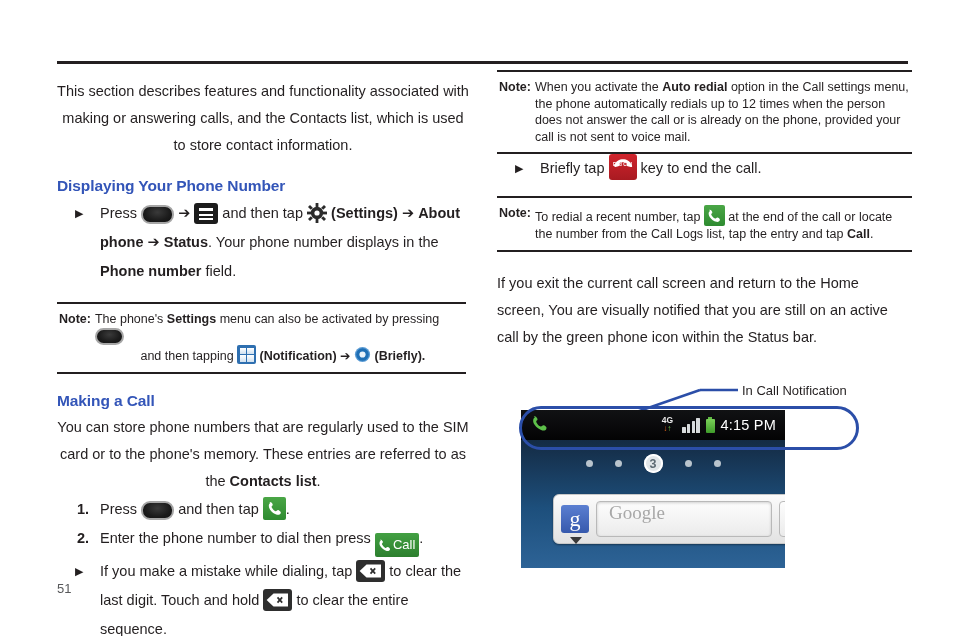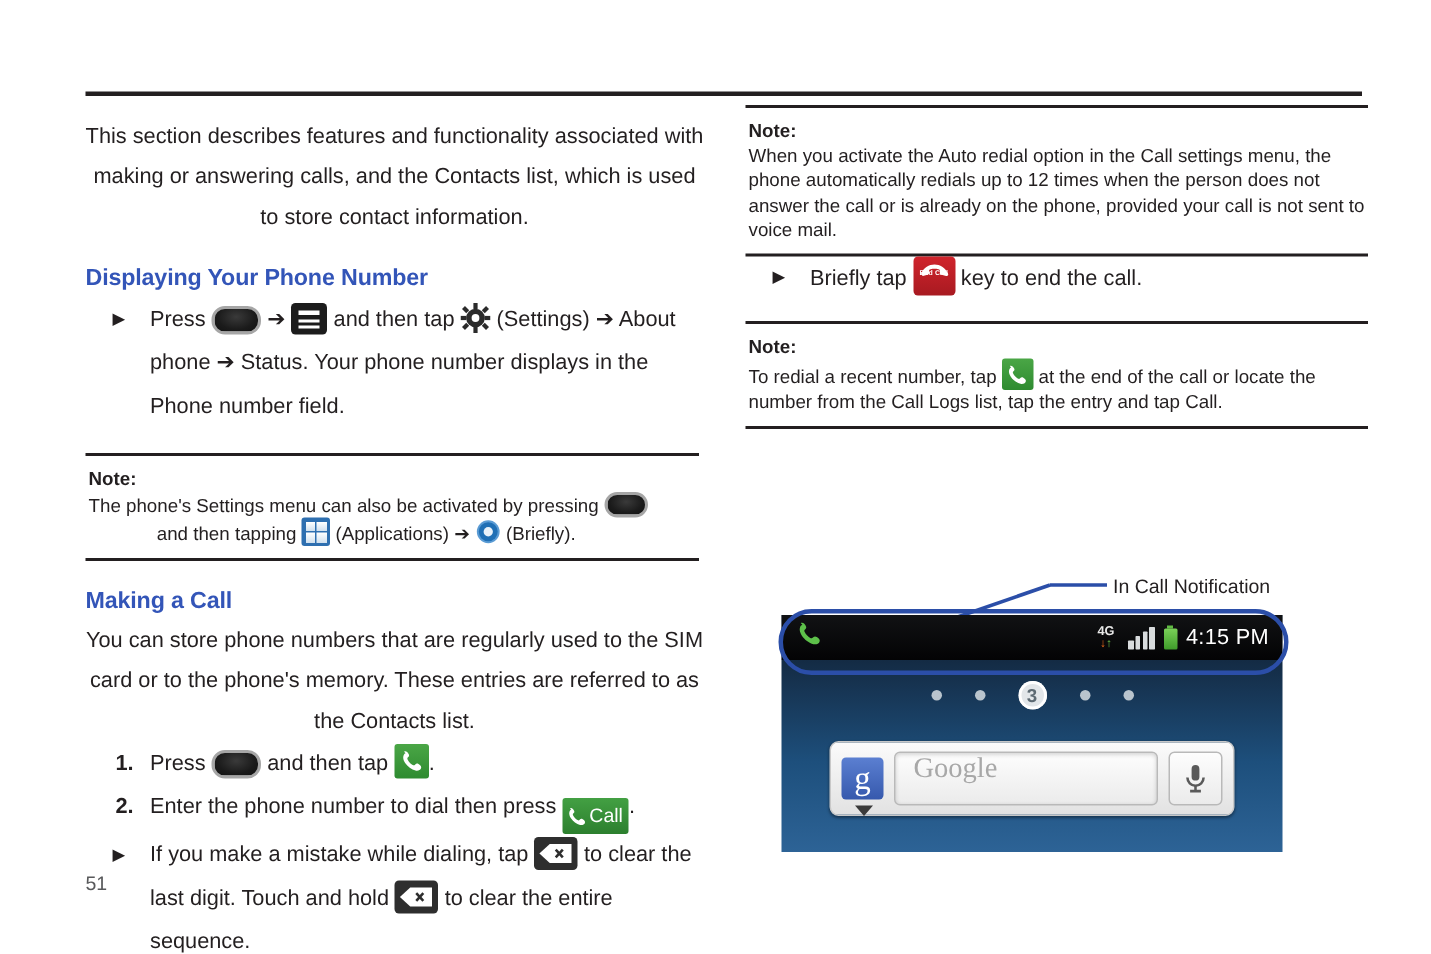--- a/index.html
+++ b/index.html
@@ -62,32 +62,32 @@
     width: 36px;
     flex: 0 0 36px;
     text-align: left;
     padding-left: 11px;
     box-sizing: border-box;
     line-height: 29px;
   }
   .row .marker.num { font-weight: bold; padding-left: 13px; }
   .row .rowbody { flex: 1; }
   .tri { font-size: 11px; line-height: 29px; }
-  b { font-weight: normal; }
+  b { font-weight: bold; }
   .arrow { font-family: "DejaVu Sans", sans-serif; }
 
   
   .note {
     border-top: 2.5px solid #231f20;
     border-bottom: 2.5px solid #231f20;
     padding: 7px 2px 7px 2px;
     font-size: 12.5px;
     line-height: 16.5px;
   }
-  .note .nrow { display: flex; flex-direction: column; }
+  .note .nrow { display: flex; }
   .note .nlabel { font-weight: bold; flex: 0 0 auto; padding-right: 4px; }
   .note .ntext { flex: 1; }
   .note-left { margin: 16px 0 0 0; width: 405px; }
   .note-right { margin: 0; width: 411px; }
 
   
   .ic {
     display: inline-block;
     vertical-align: -5px;
     position: relative;
@@ -186,21 +186,21 @@
     width: 29px; height: 22px; vertical-align: -6px;
     background: #2e2e2e;
     border-radius: 3px;
   }
   .ic-bksp svg { position: absolute; left: 3px; top: 4px; }
 
   
   .shot {
     position: absolute;
     left: 521px; top: 410px;
-    width: 334px; height: 158px;
+    width: 264px; height: 158px;
     background: linear-gradient(#0e1c2c 0%, #16324f 28%, #1d4f7c 62%, #2d6396 100%);
     overflow: hidden;
   }
   .shot .statusbar {
     position: absolute; left:0; top:0; right:0; height: 30px;
     background: linear-gradient(#111214, #030304);
     display: flex; align-items: center;
   }
   .shot .sb-left { margin-left: 9px; display: flex; align-items: center; }
   .shot .sb-right {
@@ -369,21 +369,21 @@
         <span class="nlabel">Note:</span>
         <span class="ntext">
           <span>The phone's</span>
           <b>Settings</b>
           <span>menu can also be activated by pressing</span>
           <span class="ic ic-home small"></span>
           <br>
           <span style="display:inline-block;width:42px"></span>
           <span>and then tapping</span>
           <span class="ic ic-apps"><span class="p1"></span><span class="p2"></span><span class="p3"></span><span class="p4"></span></span>
-          <b>(Applications)</b>
+          <b>(Notification)</b>
           <span class="arrow">➔</span>
           <span class="ic ic-settings-blue">
             <svg width="17" height="17" viewBox="0 0 17 17">
               <circle cx="8.5" cy="8.5" r="7.6" fill="#5a9bd4"></circle>
               <circle cx="8.5" cy="8.5" r="6.3" fill="#1f6fb5"></circle>
               <circle cx="8.5" cy="8.5" r="3.1" fill="#e9f2fa"></circle>
             </svg>
           </span>
           <b>(Briefly).</b>
         </span>
@@ -487,20 +487,21 @@
             <svg width="16" height="16" viewBox="0 0 17 17">
                 <path d="M3.4 2.1c1.3-.6 2.2.3 3 1.6.6 1 .3 1.6-.4 2.2-.5.5-.6.8-.2 1.6.6 1.3 1.9 2.7 3.3 3.5.8.4 1.1.3 1.6-.2.7-.7 1.3-1 2.3-.4 1.3.8 2.2 1.7 1.6 3-.5 1.1-2 1.7-3.6 1.3-2.6-.6-5.3-2.6-6.9-5-1.1-1.7-1.5-3.3-1.2-4.6.2-1.1.8-1.8 1.5-2z" fill="#fff"></path>
               </svg>
           </span>
           <span>at the end of the call or locate the number from the Call Logs list, tap the entry and tap</span>
           <b>Call</b><span>.</span>
         </span>
       </div>
     </div>
 
+    <p class="body" style="margin-top:18px">If you exit the current call screen and return to the Home screen, You are visually notified that you are still on an active call by the green phone icon within the Status bar.</p>
 
   </div>
 
   <svg class="callout-svg" width="954" height="636">
     <line x1="738" y1="390" x2="700" y2="390" stroke="#2b4ea8" stroke-width="2.4"></line>
     <line x1="700" y1="390" x2="622" y2="417" stroke="#2b4ea8" stroke-width="2.4"></line>
   </svg>
   <div class="callout-label">In Call Notification</div>
 
   <div class="shot">

